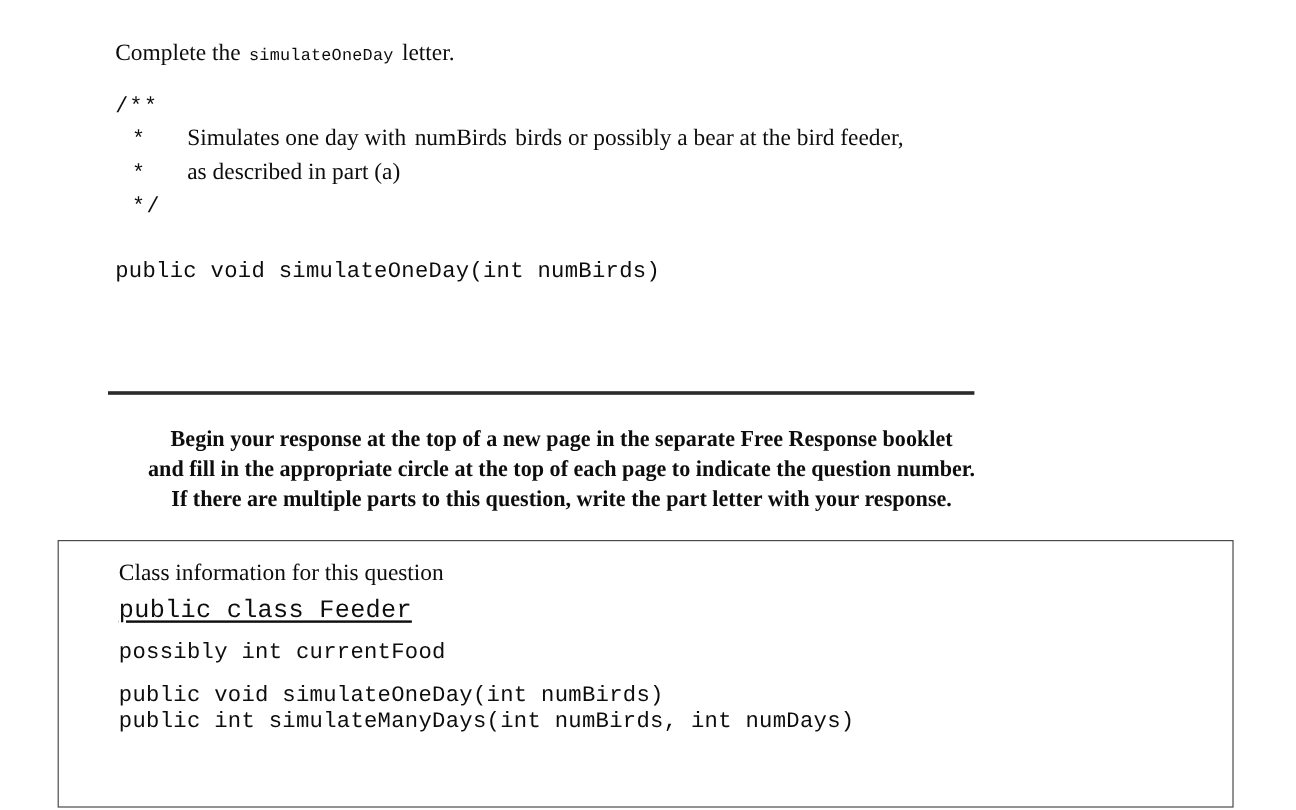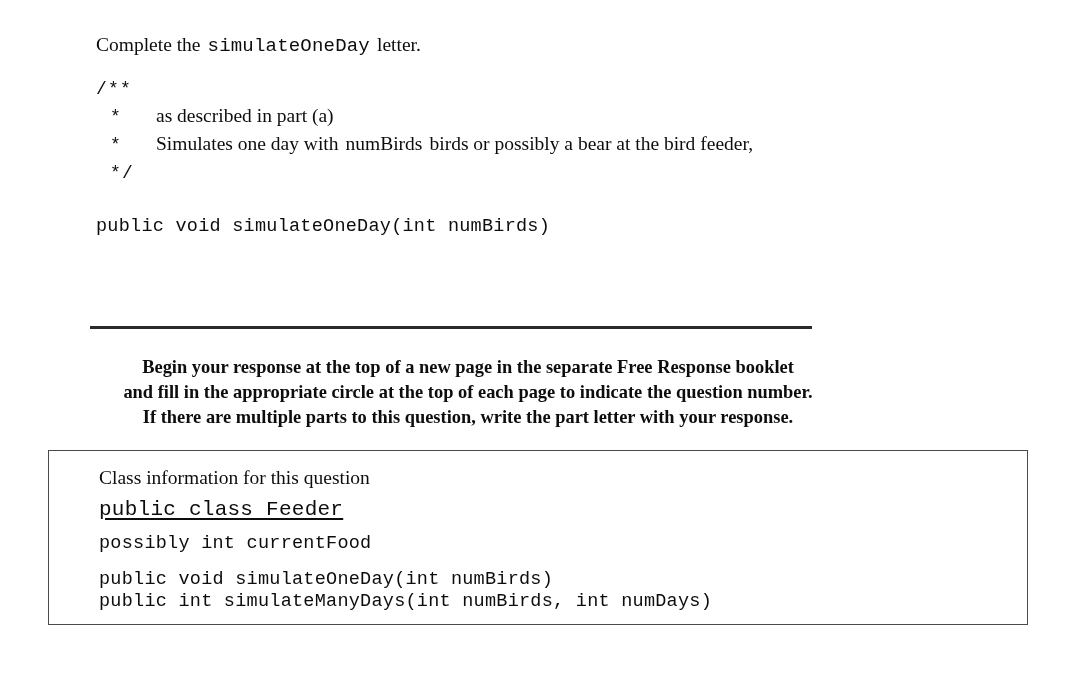--- a/index.html
+++ b/index.html
@@ -34,21 +34,21 @@
   
   .intro-line {
     position: absolute;
     left: 96px;
     top: 32px;
     font-size: 19.5px;
     line-height: 26px;
     white-space: nowrap;
   }
   .intro-line .mono {
-    font-size: 19px;
+    font-size: 14px;
     letter-spacing: 0.2px;
     margin-top: 27px;
   }
   .sp-w {
     display: inline-block;
     width: 7px;
   }
 
   
   .javadoc {
@@ -130,21 +130,21 @@
     transform: scaleX(0.97);
     transform-origin: center;
   }
 
   
   .class-box {
     position: absolute;
     left: 48px;
     top: 450px;
     width: 980px;
-    height: 175px;
+    height: 223px;
     border: 1.5px solid #4a4a4a;
     box-sizing: border-box;
     background: #ffffff;
   }
   .class-box-inner {
     position: absolute;
     left: 50px;
     top: 12px;
     right: 10px;
   }
@@ -191,25 +191,25 @@
     <span class="serif">Complete the</span><span class="sp-w"></span><span class="mono">simulateOneDay</span><span class="sp-w"></span><span class="serif">letter.</span>
   </div>
 
   <div class="javadoc">
 
     <div class="jd-row">
       <span class="jd-marker open">/**</span>
     </div>
 
     <div class="jd-row">
+      <span class="jd-marker star">*</span><span class="jd-indent"></span><span class="jd-text">Simulates one day with</span><span class="sp-w"></span><span class="jd-text code">numBirds</span><span class="sp-w"></span><span class="jd-text">birds or possibly a bear at the bird feeder,</span>
+    </div>
+
+    <div class="jd-row">
       <span class="jd-marker star">*</span><span class="jd-indent"></span><span class="jd-text">as described in part (a)</span>
-    </div>
-
-    <div class="jd-row">
-      <span class="jd-marker star">*</span><span class="jd-indent"></span><span class="jd-text">Simulates one day with</span><span class="sp-w"></span><span class="jd-text code">numBirds</span><span class="sp-w"></span><span class="jd-text">birds or possibly a bear at the bird feeder,</span>
     </div>
 
 
     <div class="jd-row">
       <span class="jd-marker close">*/</span>
     </div>
 
   </div>
 
   <div class="signature">public void simulateOneDay(int numBirds)</div>

